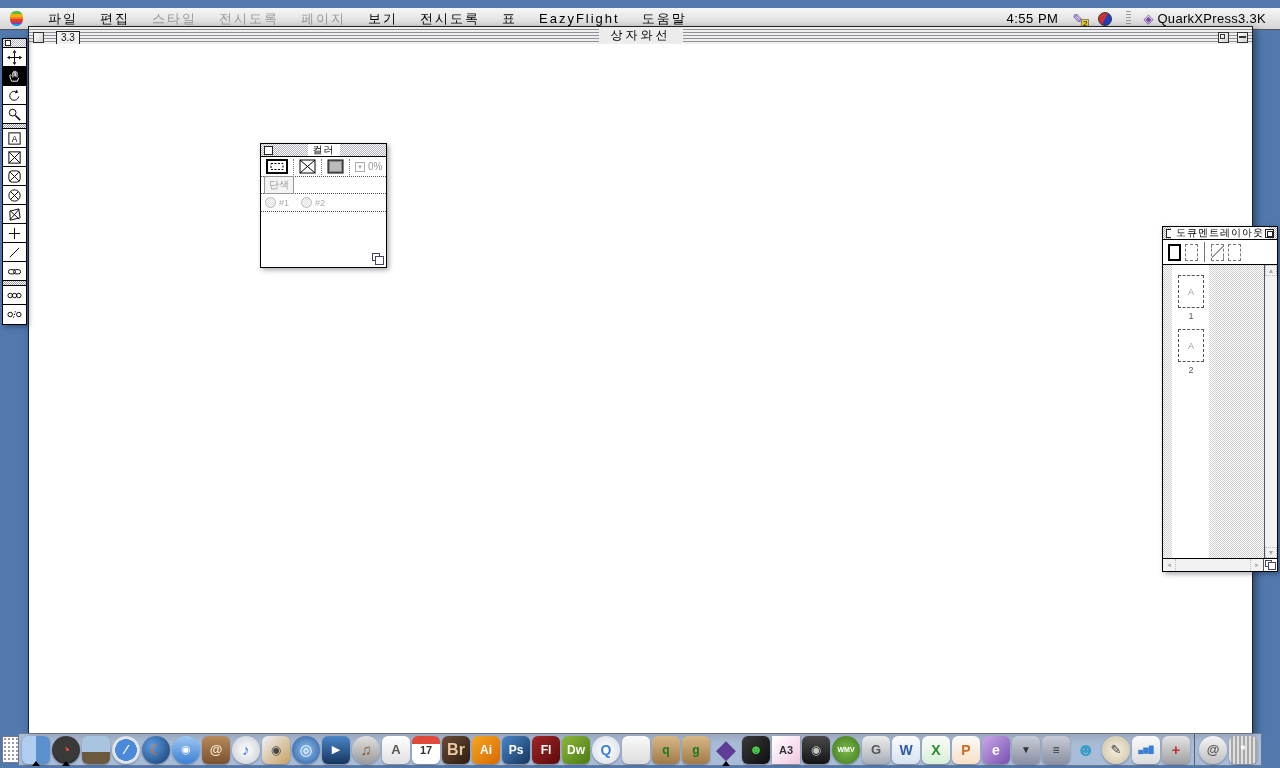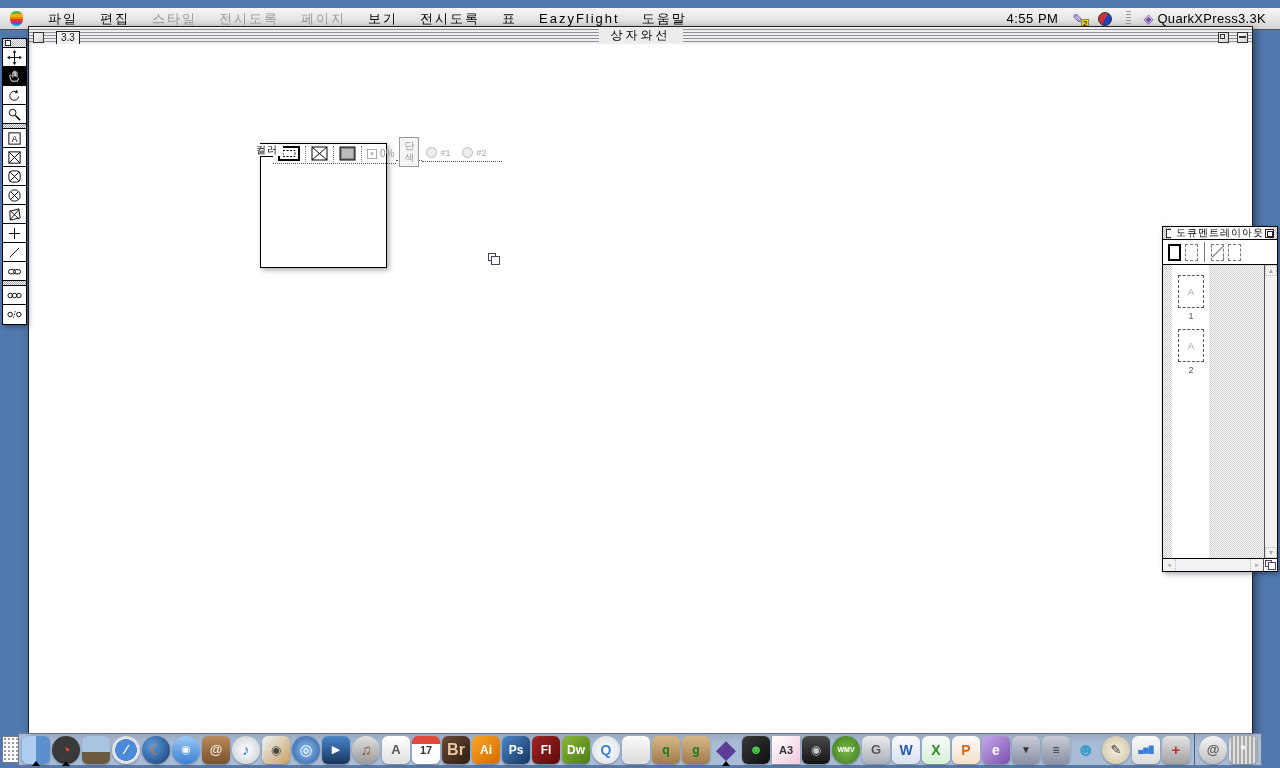--- a/index.html
+++ b/index.html
@@ -62,21 +62,21 @@
   .toolpal .pal-close{width:6px;height:6px;margin-left:2px;}
   .tool-cell{height:19px;display:flex;align-items:center;justify-content:center;
     border-bottom:1px solid #000;color:#000;background:#fff;}
   .tool-cell:last-child{border-bottom:none;}
   .tool-cell.selected{background:#000;color:#fff;}
   .tool-sep{height:5px;border-bottom:1px solid #000;
     background:repeating-conic-gradient(#ffffff 0% 25%,#9a9aa8 0% 50%);background-size:2px 2px;}
   .tool-cell svg{width:15px;height:15px;display:block;}
 
   
-  .colorspal{left:260px;top:143px;width:127px;height:125px;display:flex;flex-direction:row;}
+  .colorspal{left:260px;top:143px;width:127px;height:125px;display:flex;flex-direction:column;}
   .col-row1{height:20px;display:flex;align-items:center;border-bottom:1px dotted #555;padding:0 2px;}
   .attr-ic{margin:0 3px;flex:0 0 auto;}
   .vsep{width:1px;height:16px;border-left:1px dotted #777;margin:0 2px;}
   .pct{display:flex;align-items:center;margin-left:3px;color:#999;font-size:10px;}
   .pct .mini{width:10px;height:10px;border:1px solid #aaa;margin-right:3px;
     display:flex;align-items:center;justify-content:center;font-size:7px;color:#aaa;}
   .col-row2{height:17px;display:flex;align-items:center;border-bottom:1px dotted #555;padding:1px 3px;}
   .solid-btn{font-size:10px;line-height:12px;border:1px solid #999;color:#999;background:#f4f4f4;
     padding:2px 4px;font-family:inherit;}
   .col-row3{height:18px;display:flex;align-items:center;border-bottom:1px dotted #555;padding:0 4px;}

